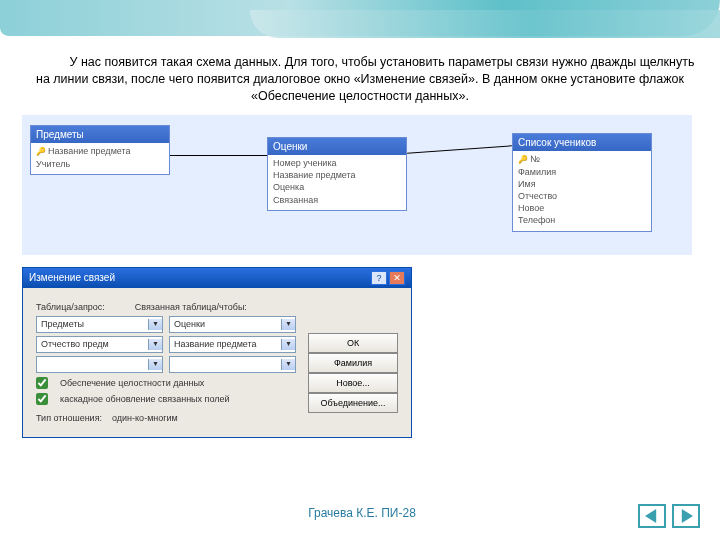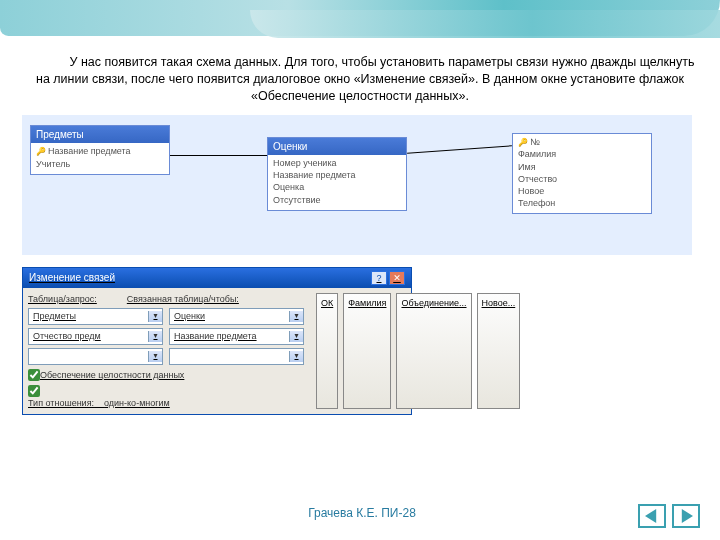--- a/index.html
+++ b/index.html
@@ -78,21 +78,20 @@
     background: #000;
     height: 1px;
   }
   .line1 { top: 40px; left: 148px; width: 97px; }
   .line2 { top: 34px; left: 385px; width: 105px; transform: rotate(-4deg); }
 
   
   .dialog-wrap {
     margin-top: 12px;
     width: 390px;
-    text-decoration: underline;
   }
   .dlg {
     background: #ece9e2;
     border: 1px solid #0a4db0;
     font-size: 10px;
   }
   .dlg-title {
     background: linear-gradient(#2a6fe0,#0a4db0);
     color: #fff;
     padding: 3px 6px;
@@ -105,21 +104,21 @@
     width: 16px; height: 14px;
     background: #dce6f8;
     border: 1px solid #2a6fe0;
     font-size: 9px;
     line-height: 12px;
     text-align: center;
     color: #0a4db0;
   }
   .wbtn.close { background: #e67a5a; color: #fff; }
   .dlg-body {
-    padding: 5px;
+    padding: 13px;
     display: flex;
     gap: 12px;
   }
   .dlg-left { flex: 1; }
   .lbl-row { display: flex; gap: 30px; margin-bottom: 3px; font-size: 9px; color: #333; }
   .combo-row { display: flex; gap: 6px; margin-bottom: 3px; }
   .combo {
     flex: 1;
     display: flex;
     border: 1px solid #7f9db9;
@@ -130,28 +129,28 @@
   }
   .combo span { flex: 1; padding: 0 4px; color: #333; overflow: hidden; white-space: nowrap; }
   .combo .arr {
     width: 14px;
     background: linear-gradient(#dce6fa,#b9cef0);
     border-left: 1px solid #7f9db9;
     text-align: center;
     font-size: 8px;
     color: #333;
   }
-  .chk { display: flex; align-items: flex-end; gap: 0; margin-top: 4px; font-size: 9px; color: #333; }
+  .chk { display: flex; align-items: flex-end; gap: 12px; margin-top: 4px; font-size: 9px; color: #333; }
   .chk input { width: 12px; height: 12px; accent-color: #3b8f3b; }
-  .rel-row { margin-top: 0; font-size: 9px; color: #333; }
+  .rel-row { margin-top: 7px; font-size: 9px; color: #333; }
   .dlg-right {
     width: 90px;
     display: flex;
-    flex-direction: row;
-    gap: 5px;
+    flex-direction: column;
+    margin-top: 32px;
   }
   .btn {
     border: 1px solid #888;
     background: linear-gradient(#fdfdfd,#e8e6de);
     font-size: 9px;
     padding: 3px 4px;
     text-align: center;
   }
 
   .footer {
@@ -195,25 +194,26 @@
         <div>Учитель</div>
       </div>
     </div>
     <div class="line line1"></div>
     <div class="tbox t2">
       <div class="title">Оценки</div>
       <div class="fields">
         <div>Номер ученика</div>
         <div>Название предмета</div>
         <div>Оценка</div>
-        <div>Отсутствие</div>
+        <div>Связанная</div>
       </div>
     </div>
     <div class="line line2"></div>
     <div class="tbox t3">
+      <div class="title">Список учеников</div>
       <div class="fields">
         <div class="pk">№</div>
         <div>Фамилия</div>
         <div>Имя</div>
         <div>Отчество</div>
         <div>Новое</div>
         <div>Телефон</div>
       </div>
     </div>
   </div>
@@ -263,33 +263,34 @@
                 <div class="arr">▾</div>
               </div>
           </div>
 
           <label class="chk">
             <input type="checkbox" checked="" style="">
             <span>Обеспечение целостности данных</span>
           </label>
           <label class="chk">
             <input type="checkbox" checked="" style="">
+            <span>каскадное обновление связанных полей</span>
           </label>
 
           <div class="rel-row">
             <span>Тип отношения:</span>
             &nbsp;&nbsp;
             <span>один-ко-многим</span>
           </div>
         </div>
         <div class="dlg-right">
           <div class="btn">ОК</div>
           <div class="btn">Фамилия</div>
+          <div class="btn">Новое...</div>
           <div class="btn">Объединение...</div>
-          <div class="btn">Новое...</div>
         </div>
       </div>
     </div>
   </div>
 </div>
 
 <div class="footer">Грачева К.Е. ПИ-28</div>
 
 <div class="nav">
   <div class="nav-btn">

